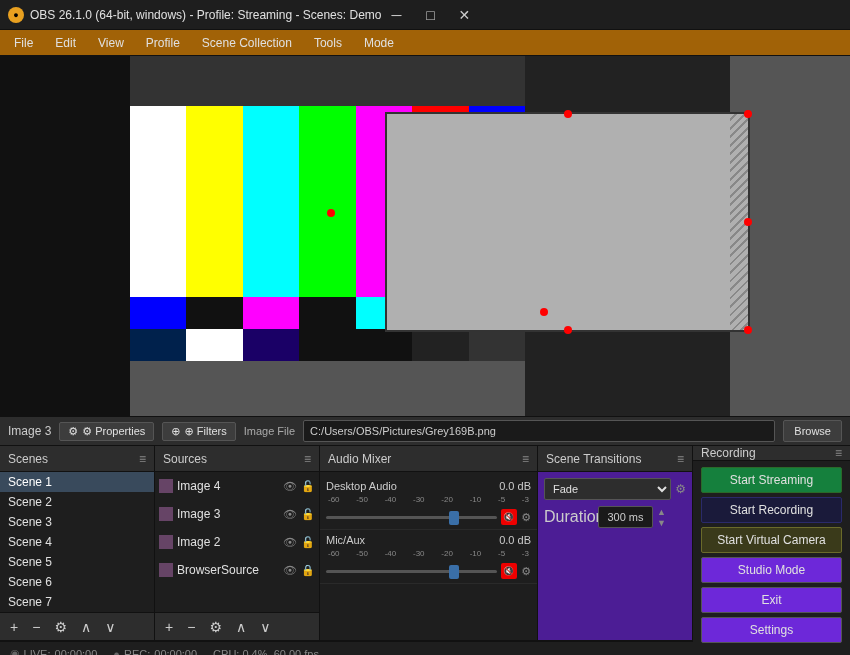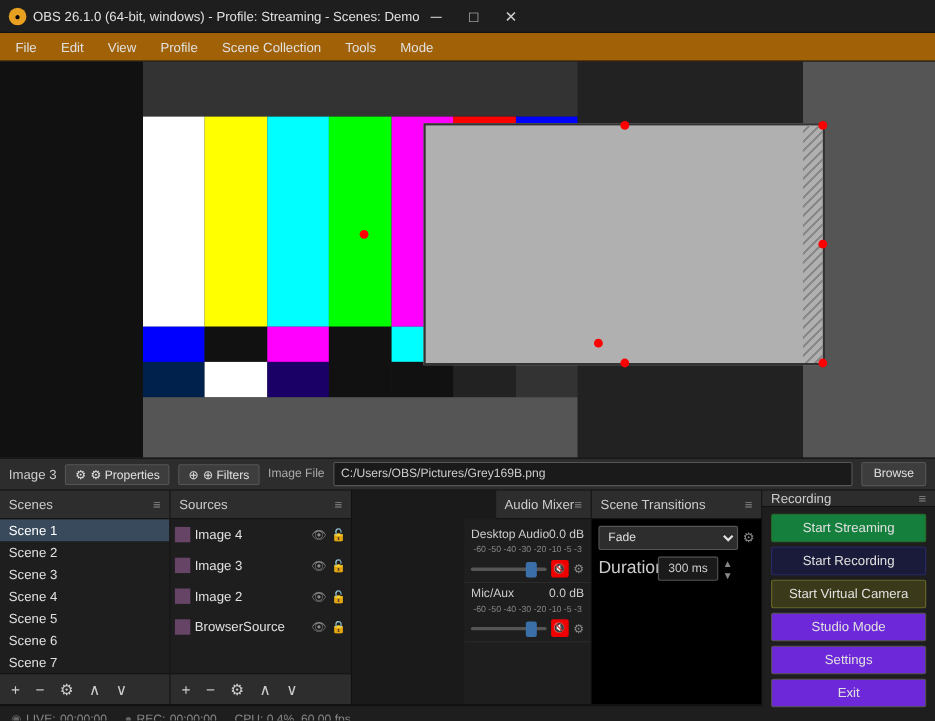--- a/index.html
+++ b/index.html
@@ -346,21 +346,20 @@
       display: flex;
       align-items: center;
       padding: 0 6px;
       gap: 6px;
       border-top: 1px solid #111;
     }
 
     
     #audio-panel {
       width: 218px;
-      align-items: flex-end;
     }
     #audio-content {
       flex: 1;
       background: #1e1e1e;
       overflow-y: auto;
       padding: 4px 0;
     }
     .audio-track {
       padding: 4px 6px;
       border-bottom: 1px solid #2a2a2a;
@@ -413,21 +412,21 @@
       cursor: pointer;
       font-size: 11px;
     }
 
     
     #transitions-panel {
       width: 155px;
     }
     #transitions-content {
       flex: 1;
-      background: #000000;
+      background: #4c1d95;
       padding: 6px;
     }
     .transition-row {
       display: flex;
       align-items: center;
       margin-bottom: 6px;
       gap: 4px;
     }
     .transition-label {
       font-size: 16px;
@@ -766,22 +765,22 @@
   <div class="panel" id="controls-panel">
     <div class="panel-header">
       <span class="panel-header-title">Recording</span>
       <span class="panel-header-icon">≡</span>
     </div>
     <div id="controls-content">
       <button class="ctrl-btn stream">Start Streaming</button>
       <button class="ctrl-btn record">Start Recording</button>
       <button class="ctrl-btn vcam">Start Virtual Camera</button>
       <button class="ctrl-btn">Studio Mode</button>
+      <button class="ctrl-btn">Exit</button>
       <button class="ctrl-btn">Settings</button>
-      <button class="ctrl-btn">Exit</button>
     </div>
   </div>
 
 </div>
 
 <div id="statusbar">
   <div class="status-item">
     <span style="color:#666;">◉</span>
     <span>LIVE:</span>
     <span>00:00:00</span>

